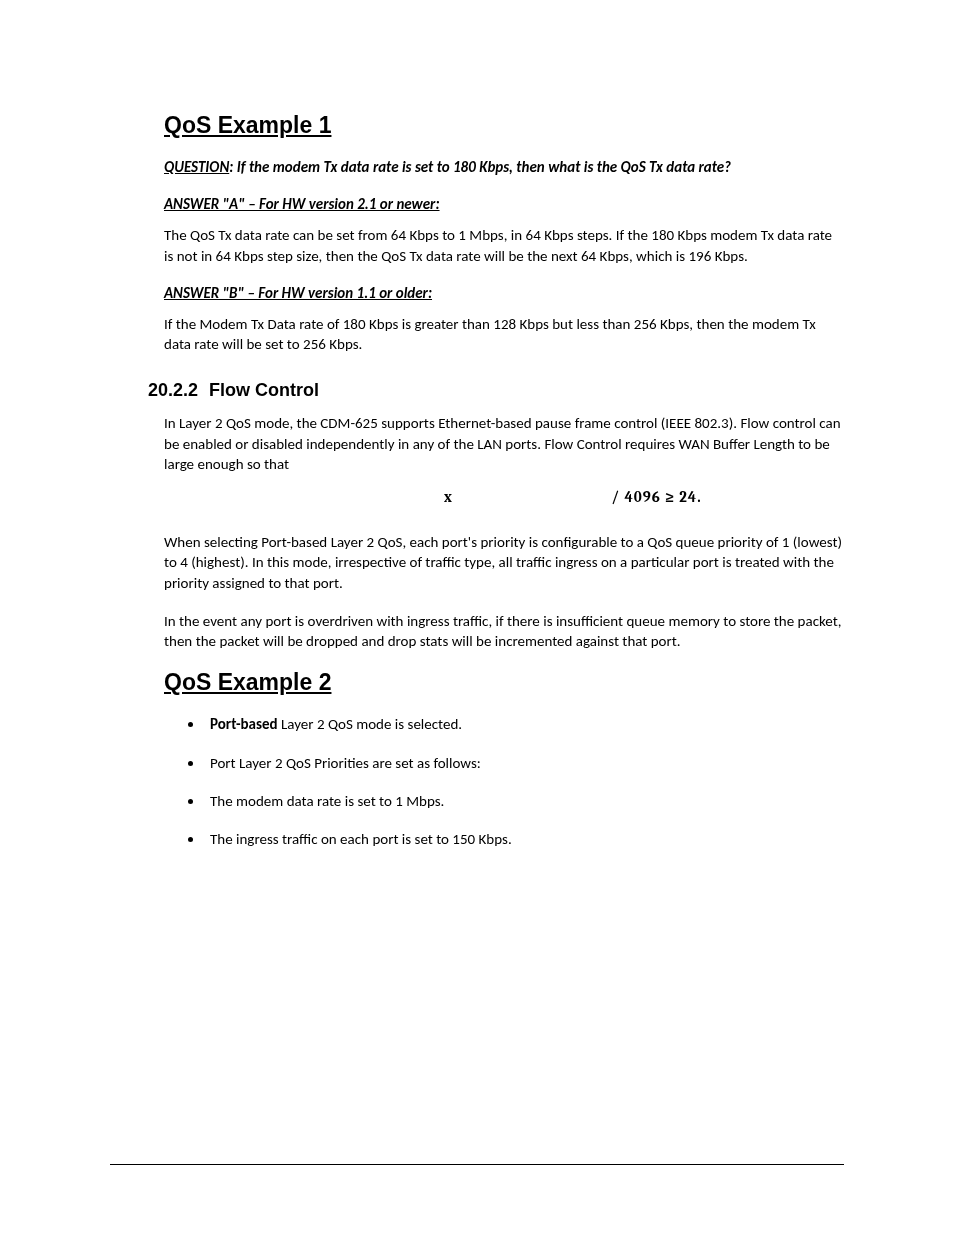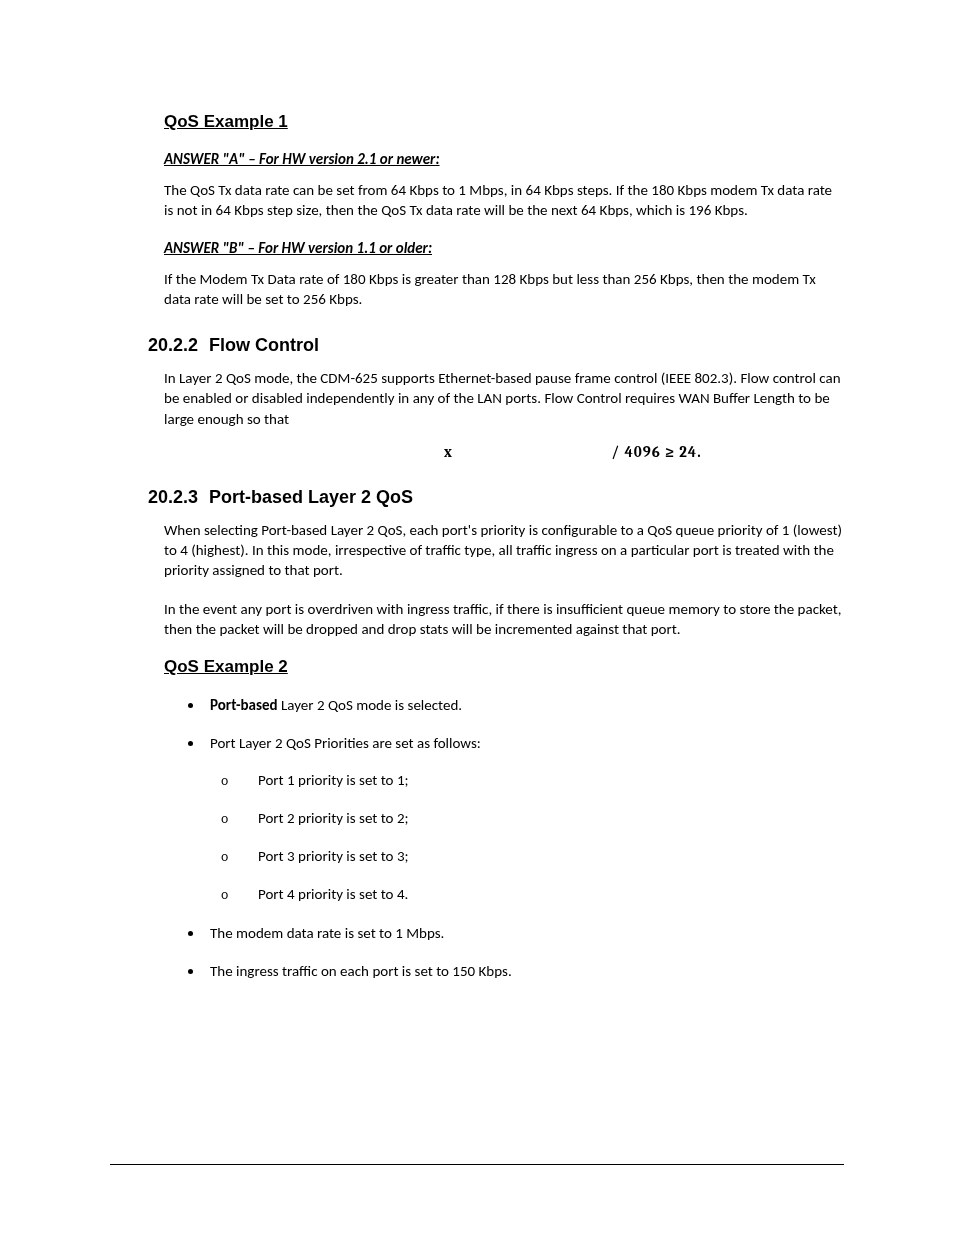--- a/index.html
+++ b/index.html
@@ -15,21 +15,21 @@
     height: 1235px;
     box-sizing: border-box;
     padding: 112px 110px 60px 110px;
     position: relative;
   }
   .indent {
     margin-left: 54px;
   }
   h3.example {
     font-family: Arial, Helvetica, sans-serif;
-    font-size: 17px;
+    font-size: 23px;
     font-weight: bold;
     text-decoration: underline;
     margin: 0 0 18px 0;
   }
   .question-line {
     font-style: italic;
     font-weight: bold;
     margin: 0 0 18px 0;
     line-height: 1.35;
   }
@@ -100,20 +100,23 @@
   .bold { font-weight: bold; }
 </style>
 </head>
 <body>
 
 <div class="page">
 
   <div class="indent">
     <h3 class="example">QoS Example 1</h3>
 
+    <p class="question-line">
+      <span class="q-label">QUESTION</span><span>: If the modem Tx data rate is set to 180 Kbps, then what is the QoS Tx data rate?</span>
+    </p>
 
     <p class="answer-hdr">ANSWER "A" – For HW version 2.1 or newer:</p>
     <p class="body">The QoS Tx data rate can be set from 64 Kbps to 1 Mbps, in 64 Kbps steps. If the 180 Kbps modem Tx data rate is not in 64 Kbps step size, then the QoS Tx data rate will be the next 64 Kbps, which is 196 Kbps.</p>
 
     <p class="answer-hdr">ANSWER "B" – For HW version 1.1 or older:</p>
     <p class="body">If the Modem Tx Data rate of 180 Kbps is greater than 128 Kbps but less than 256 Kbps, then the modem Tx data rate will be set to 256 Kbps.</p>
   </div>
 
   <h2 class="section">
     <span class="secnum">20.2.2</span>
@@ -121,42 +124,32 @@
   </h2>
   <div class="indent">
     <p class="body" style="margin-bottom:0">In Layer 2 QoS mode, the CDM-625 supports Ethernet-based pause frame control (IEEE 802.3). Flow control can be enabled or disabled independently in any of the LAN ports. Flow Control requires WAN Buffer Length to be large enough so that</p>
     <div class="formula">
       <span>x</span>
       <span style="display:inline-block; width:150px;"></span>
       <span>/ 4096 ≥ 24.</span>
     </div>
   </div>
 
-  <h2 class="section">
-    <span class="secnum">20.2.3</span>
-    <span>Port-based Layer 2 QoS</span>
-  </h2>
   <div class="indent">
     <p class="body">When selecting Port-based Layer 2 QoS, each port's priority is configurable to a QoS queue priority of 1 (lowest) to 4 (highest). In this mode, irrespective of traffic type, all traffic ingress on a particular port is treated with the priority assigned to that port.</p>
     <p class="body">In the event any port is overdriven with ingress traffic, if there is insufficient queue memory to store the packet, then the packet will be dropped and drop stats will be incremented against that port.</p>
 
     <h3 class="example">QoS Example 2</h3>
 
     <ul class="bullets">
       <li>
         <span class="bold">Port-based</span><span> Layer 2 QoS mode is selected.</span>
       </li>
       <li>
         <span>Port Layer 2 QoS Priorities are set as follows:</span>
-        <ul class="sublist">
-          <li>Port 1 priority is set to 1;</li>
-          <li>Port 2 priority is set to 2;</li>
-          <li>Port 3 priority is set to 3;</li>
-          <li>Port 4 priority is set to 4.</li>
-        </ul>
       </li>
       <li>The modem data rate is set to 1 Mbps.</li>
       <li>The ingress traffic on each port is set to 150 Kbps.</li>
     </ul>
   </div>
 
   <div class="hr-bottom"></div>
 </div>
 
 </body></html>

